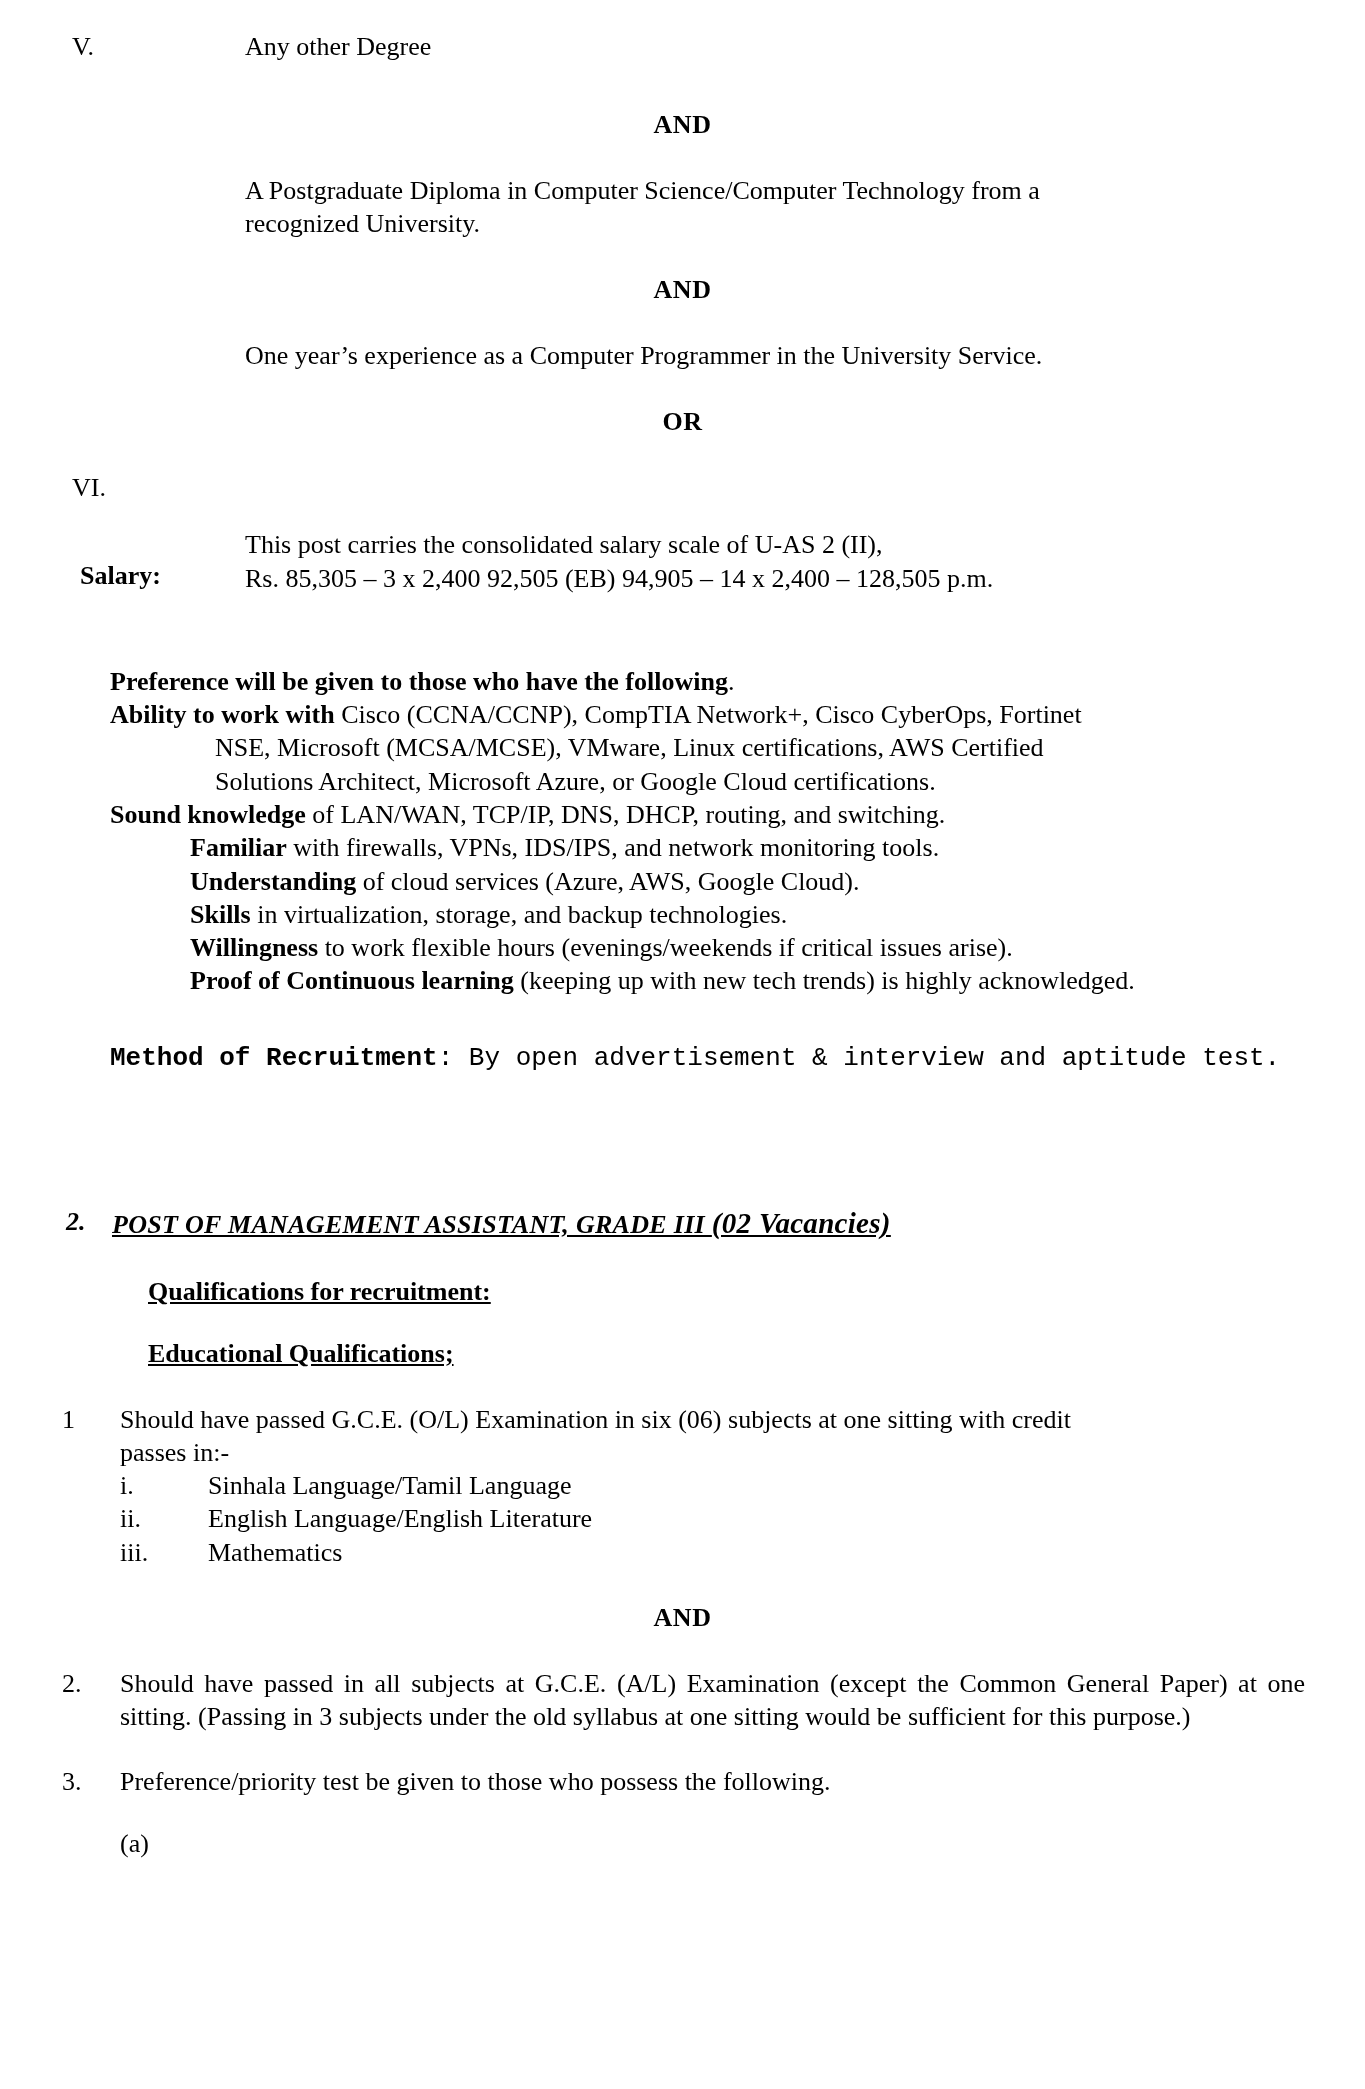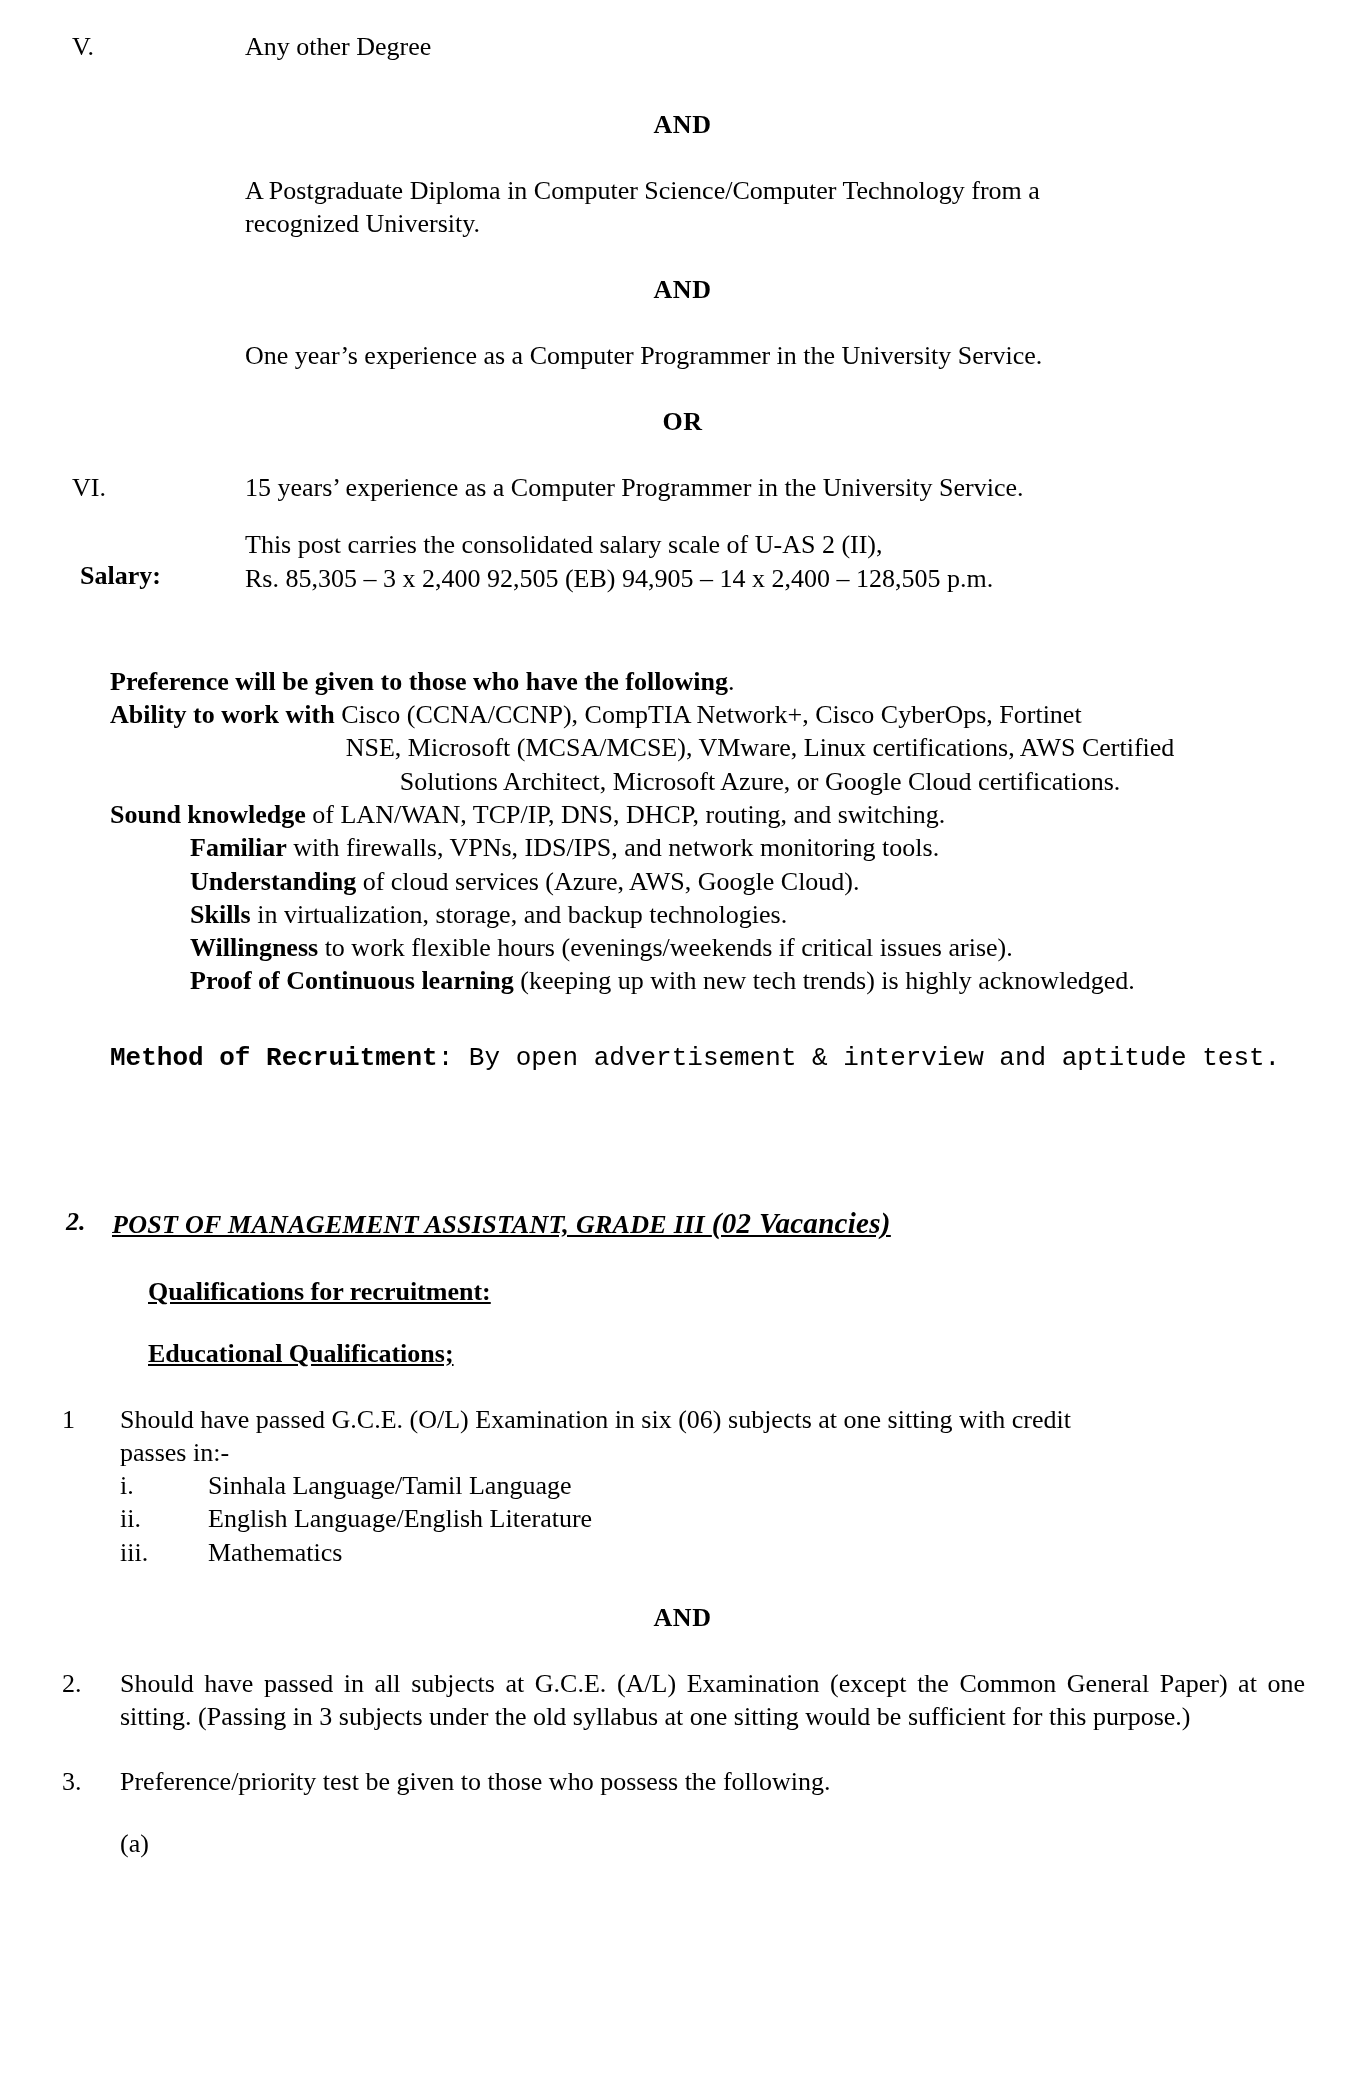--- a/index.html
+++ b/index.html
@@ -71,21 +71,20 @@
     text-indent: 0;
   }
   .pref-hang {
     padding-left: 0;
   }
   .pref-sub {
     padding-left: 80px;
   }
   .pref-cont {
     padding-left: 105px;
-    text-align: center;
   }
   b, .b { font-weight: bold; }
 
   .method {
     padding-left: 50px;
     font-family: Liberation Mono, monospace;
   }
 
   
   .sec-head {
@@ -194,21 +193,20 @@
   </div>
 
   <div class="sp-32"></div>
 
   <div class="center-word">OR</div>
 
   <div class="sp-32"></div>
 
   <div class="row">
     <div class="num-col rom">VI.</div>
-    <div class="body-col">15 years’ experience as a Computer Programmer in the University Service.</div>
   </div>
 
   <div class="sp-24"></div>
 
   <div class="row tight">
     <div class="salary-label">Salary:</div>
     <div class="body-col">
       <div>This post carries the consolidated salary scale of U-AS 2 (II),</div>
       <div>Rs.  85,305 – 3 x 2,400   92,505 (EB) 94,905 – 14 x 2,400 – 128,505 p.m.</div>
     </div>

